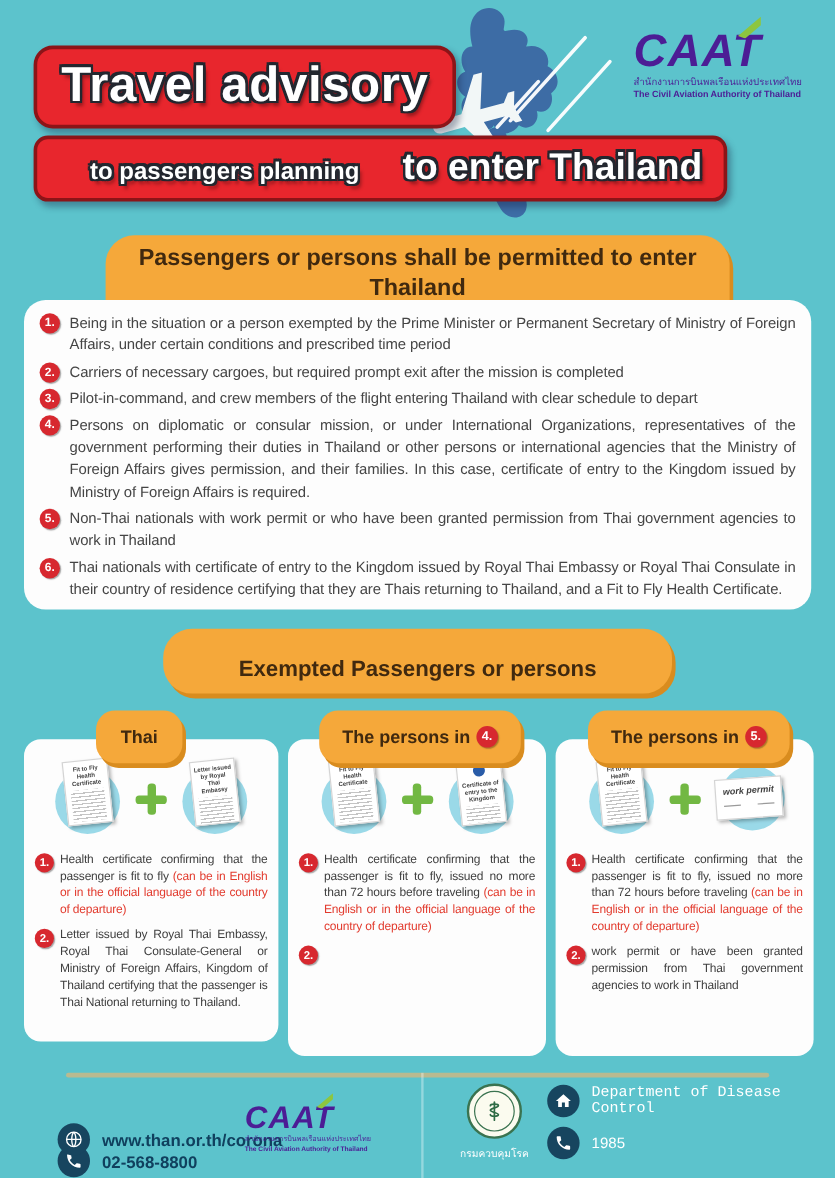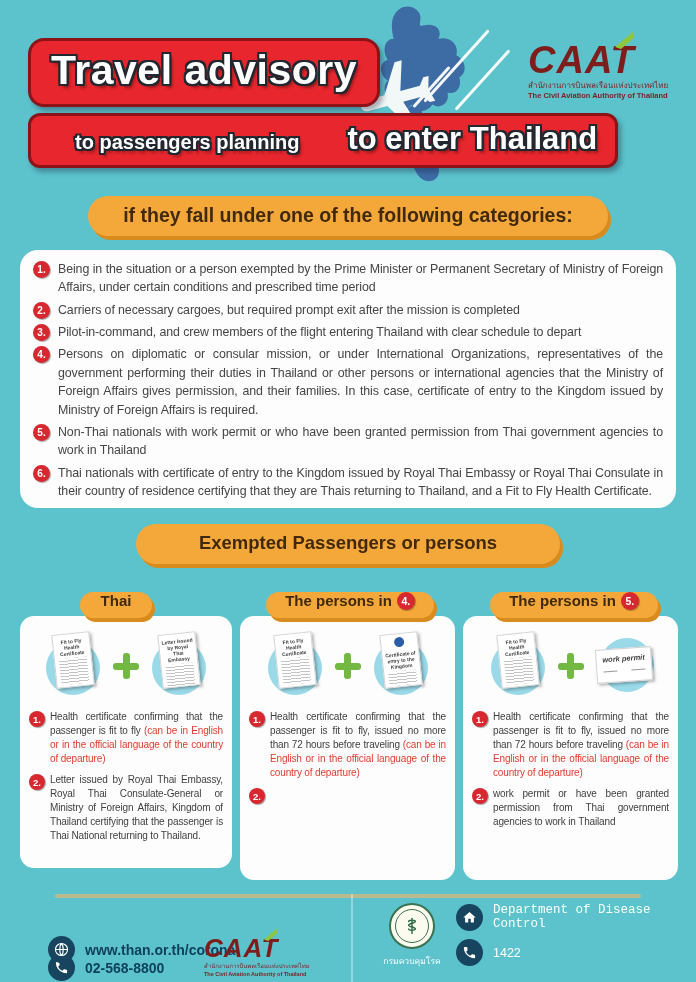--- a/index.html
+++ b/index.html
@@ -21,64 +21,64 @@
     box-shadow:3px 4px 5px rgba(20,30,60,.35);color:#fff;font-weight:bold;
   }
   .outline-text{
     text-shadow:2px 0 0 #23272f,-2px 0 0 #23272f,0 2px 0 #23272f,0 -2px 0 #23272f,
       2px 2px 0 #23272f,-2px -2px 0 #23272f,2px -2px 0 #23272f,-2px 2px 0 #23272f,3px 4px 3px rgba(0,0,0,.35);
     padding-left:26px;
   }
   .banner-title{left:28px;top:38px;border-radius:16px;padding:6px 20px 10px;font-size:41px;letter-spacing:.5px;}
   .banner-sub{left:28px;top:113px;border-radius:12px;padding:5px 18px 8px;display:flex;align-items:baseline;gap:10px;}
   .banner-sub .small{font-size:20px;}
-  .banner-sub .big{font-size:31px;margin-left:12px;}
-
-  .caat-logo{position:absolute;color:#7f1d1d;margin-top:17px;}
+  .banner-sub .big{font-size:31px;}
+
+  .caat-logo{position:absolute;color:#4c1d95;}
   .caat-logo .name{font-weight:bold;font-style:italic;letter-spacing:1px;line-height:1;position:relative;display:inline-block;}
   .caat-logo .arrow{position:absolute;}
   .caat-logo .l1{font-size:8px;line-height:1.25;margin-top:2px;font-family:Liberation Serif, serif;}
   .caat-logo .l2{font-size:7.5px;line-height:1.2;font-weight:bold;}
   #caat-header{left:528px;top:24px;width:164px;}
   #caat-header .name{font-size:38px;}
   #caat-header .arrow{right:-4px;top:-10px;}
   #caat-footer{left:204px;top:918px;width:120px;}
   #caat-footer .name{font-size:26px;}
   #caat-footer .arrow{right:-3px;top:-7px;}
   #caat-footer .l1{font-size:6px;}
   #caat-footer .l2{font-size:5.5px;}
 
   
   .orange-pill{
     position:absolute;background:#f5a83a;border-radius:24px;
     box-shadow:3px 4px 0 #d98c1e;color:#40290f;font-weight:bold;text-align:center;
   }
   #heading1{left:88px;top:196px;width:520px;padding:7px 6px 8px;font-size:19.5px;line-height:1.28;box-sizing:border-box;}
-  #heading2{left:136px;top:524px;width:424px;padding:7px 6px 9px;font-size:18.5px;line-height:1.3;box-sizing:border-box;}
+  #heading2{left:136px;top:524px;width:424px;padding:21px 6px 9px;font-size:18.5px;line-height:1.3;box-sizing:border-box;}
 
   
   .white-box{
     position:absolute;left:20px;top:250px;width:656px;height:258px;
     background:#fdfdfd;border-radius:18px;padding:10px 13px;box-sizing:border-box;
   }
   .cat-row{display:flex;align-items:flex-start;gap:8px;margin-bottom:4px;}
   .badge{
     min-width:17px;height:17px;border-radius:50%;background:#d7282f;color:#fff;
     font-size:10px;font-weight:bold;display:flex;align-items:center;justify-content:center;
     margin-top:1px;box-shadow:1px 1px 1px rgba(0,0,0,.35);flex:0 0 auto;
   }
   .cat-text{flex:1;font-size:12.4px;color:#454545;line-height:1.48;text-align:justify;letter-spacing:-.1px;}
 
   
   .doc-card{position:absolute;background:#fdfdfd;border-radius:14px;padding:10px 9px 8px;box-sizing:border-box;}
   #card-1{left:20px;top:616px;width:212px;height:252px;}
   #card-2{left:240px;top:616px;width:215px;height:264px;}
   #card-3{left:463px;top:616px;width:215px;height:264px;}
   .col-pill{
-    position:absolute;height:26px;border-radius:16px;display:flex;align-items:flex-start;justify-content:center;
+    position:absolute;height:44px;border-radius:16px;display:flex;align-items:center;justify-content:center;
     gap:5px;font-size:15px;z-index:2;
   }
   #pill-1{left:80px;top:592px;width:72px;}
   #pill-2{left:266px;top:592px;width:168px;}
   #pill-3{left:490px;top:592px;width:168px;}
   .pill-badge{width:18px;height:18px;border-radius:50%;background:#d7282f;color:#fff;font-size:10.5px;font-weight:bold;display:flex;align-items:center;justify-content:center;box-shadow:1px 1px 1px rgba(0,0,0,.3);}
 
   .icons-row{display:flex;align-items:center;justify-content:center;gap:8px;height:72px;margin:4px 0 8px;}
   .doc-wrap{position:relative;width:64px;height:68px;flex:0 0 auto;}
   .blue-circle{position:absolute;left:5px;top:9px;width:54px;height:54px;border-radius:50%;background:#9ad9e8;}
@@ -152,20 +152,21 @@
 
   <div class="ribbon banner-title outline-text">
     <span>Travel advisory</span>
   </div>
   <div class="ribbon banner-sub">
     <span class="small outline-text">to passengers planning</span>
     <span class="big outline-text">to enter Thailand</span>
   </div>
 
   <div class="orange-pill" id="heading1">
+    <div>Passengers or persons shall be permitted to enter Thailand</div>
     <div>if they fall under one of the following categories:</div>
   </div>
 
   <div class="white-box">
     <div class="cat-row">
       <span class="badge">1.</span>
       <span class="cat-text">Being in the situation or a person exempted by the Prime Minister or Permanent Secretary of Ministry of Foreign Affairs, under certain conditions and prescribed time period</span>
     </div>
     <div class="cat-row">
       <span class="badge">2.</span>
@@ -345,16 +346,16 @@
     </span>
     <span class="f-right-label">Department of Disease Control</span>
   </div>
 
   <div class="f-item" id="f-hotline">
     <span class="icon-circle">
       <svg width="15" height="15" viewBox="0 0 24 24">
           <path fill="#fff" d="M6.62 10.79c1.44 2.83 3.76 5.14 6.59 6.59l2.2-2.21c.27-.27.67-.36 1.02-.24 1.12.37 2.33.57 3.57.57.55 0 1 .45 1 1V20c0 .55-.45 1-1 1-9.39 0-17-7.61-17-17 0-.55.45-1 1-1h3.5c.55 0 1 .45 1 1 0 1.25.2 2.45.57 3.57.11.35.03.74-.25 1.02l-2.2 2.2z"></path>
         </svg>
     </span>
-    <span class="f-right-label">1422</span>
+    <span class="f-right-label">1985</span>
   </div>
 
 </div>
 
 </body></html>

